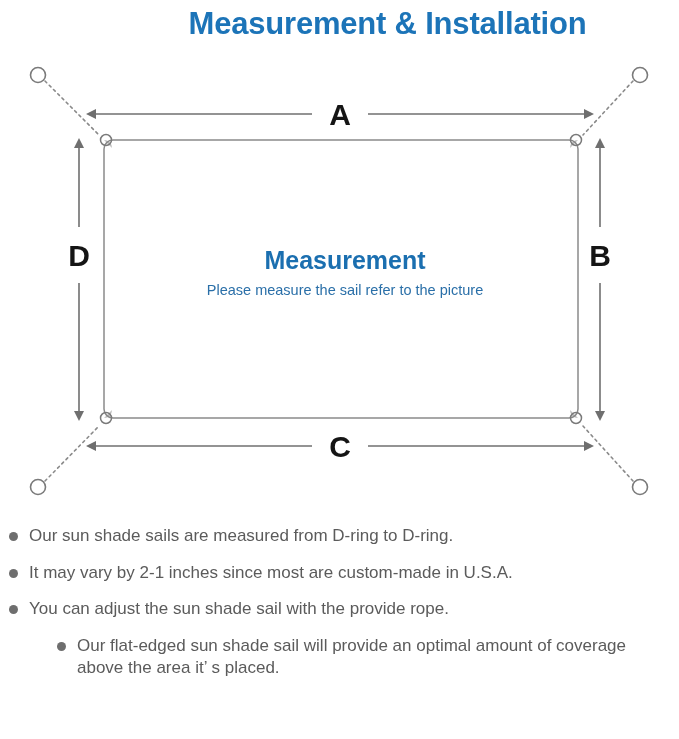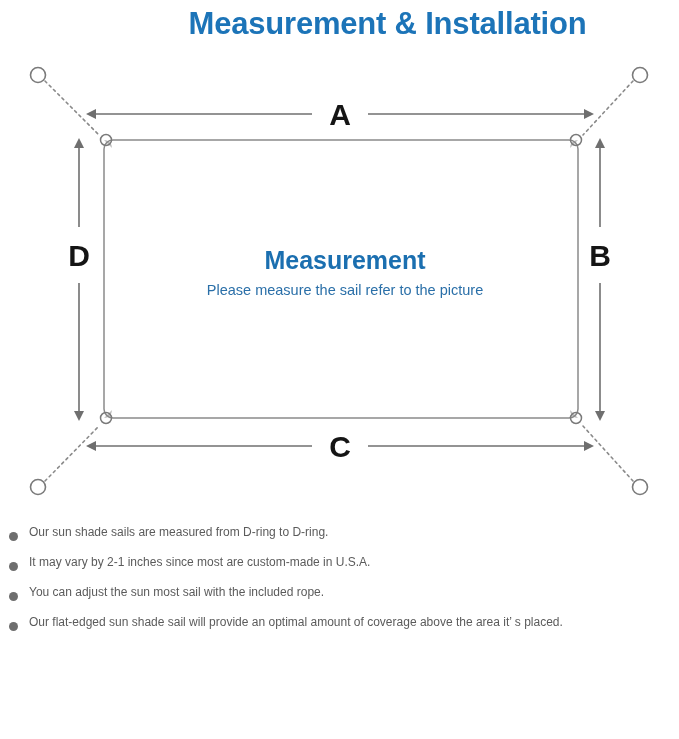--- a/index.html
+++ b/index.html
@@ -78,25 +78,25 @@
     left: 0;
     top: 525px;
     width: 679px;
   }
   .bullet-row {
     position: relative;
     padding-left: 29px;
     padding-right: 12px;
     margin-bottom: 14px;
     font-family: "Liberation Sans", sans-serif;
-    font-size: 12px;
+    font-size: 17px;
     line-height: 1.33;
     color: #5B5B5B;
   }
-  .bullet-row:last-child { margin-bottom: 0; }
+  .bullet-row:last-child { margin-bottom: 0; margin-left: 48px; }
   .bullet-dot {
     position: absolute;
     left: 9px;
     top: 7px;
     width: 9px;
     height: 9px;
     border-radius: 50%;
     background: #6E6E6E;
   }
 </style>
@@ -181,21 +181,21 @@
     <div class="bullet-row">
       <span class="bullet-dot"></span>
       <span>Our sun shade sails are measured from D-ring to D-ring.</span>
     </div>
     <div class="bullet-row">
       <span class="bullet-dot"></span>
       <span>It may vary by 2-1 inches since most are custom-made in U.S.A.</span>
     </div>
     <div class="bullet-row">
       <span class="bullet-dot"></span>
-      <span>You can adjust the sun most sail with the included rope.</span>
+      <span>You can adjust the sun shade sail with the provide rope.</span>
     </div>
     <div class="bullet-row">
       <span class="bullet-dot"></span>
       <span>Our flat-edged sun shade sail will provide an optimal amount of coverage above the area it’ s placed.</span>
     </div>
   </div>
 
 </div>
 
 </body></html>

